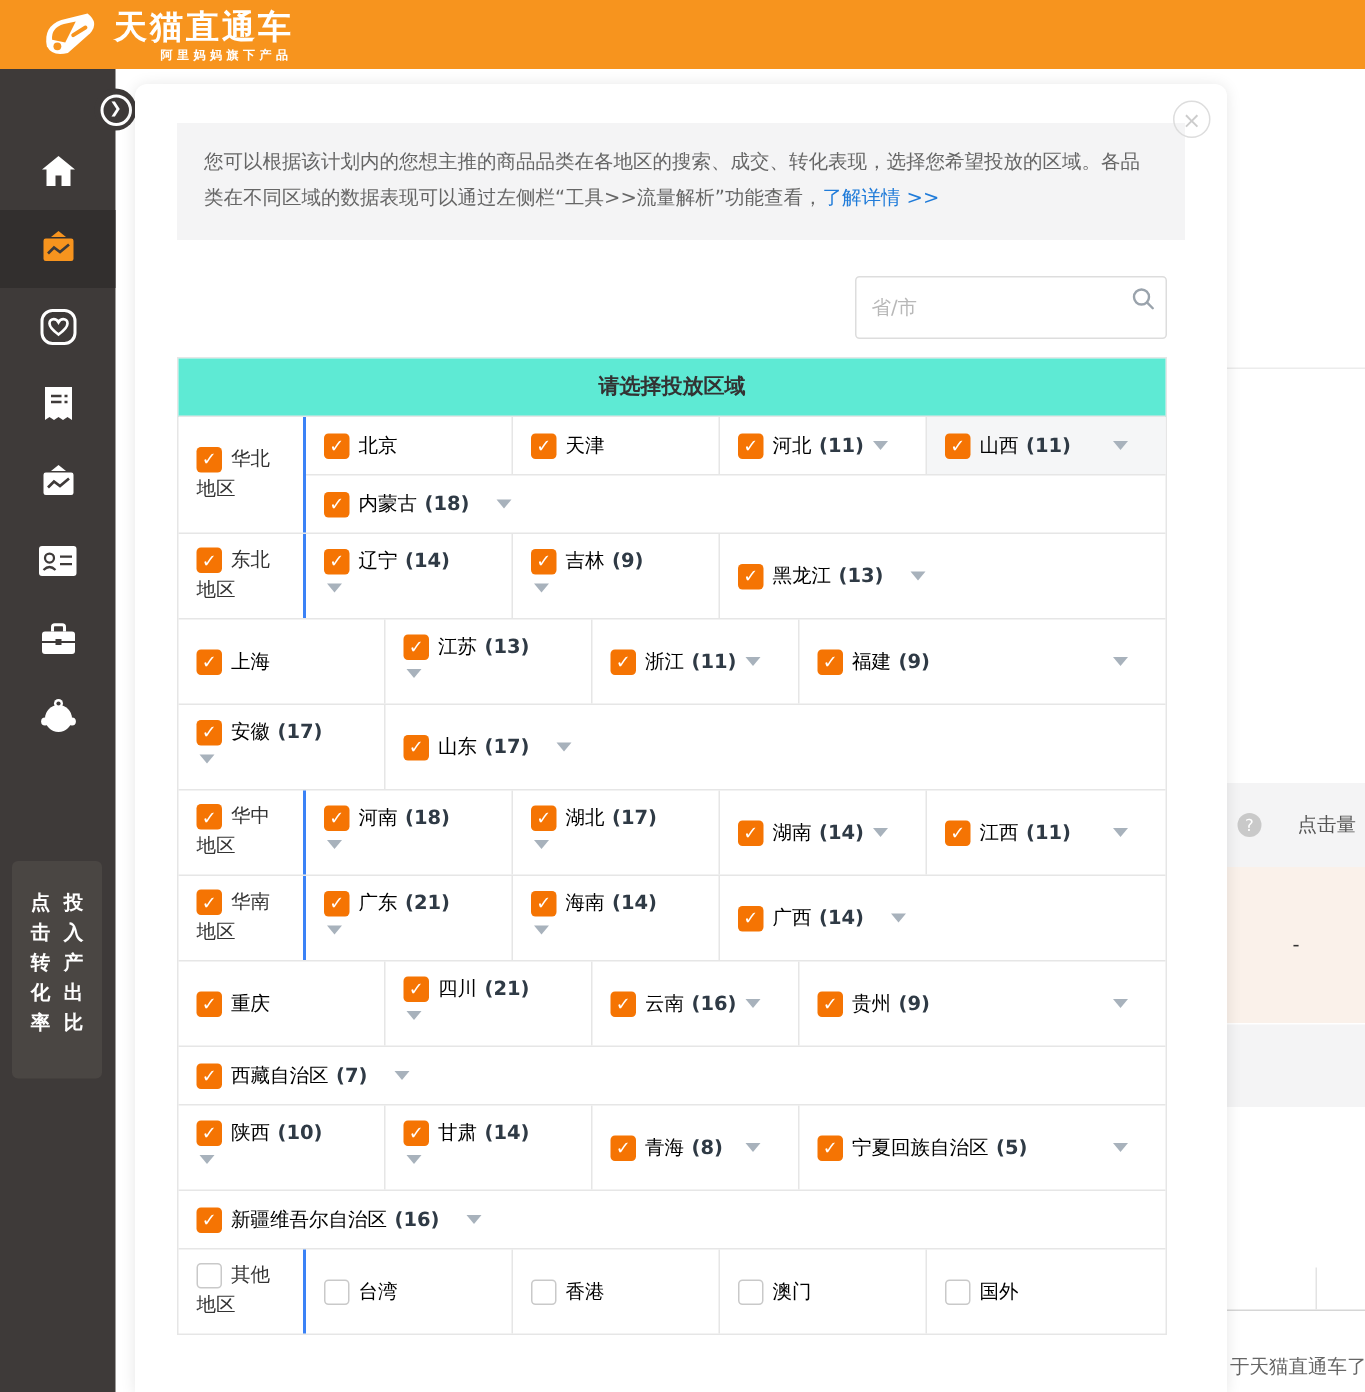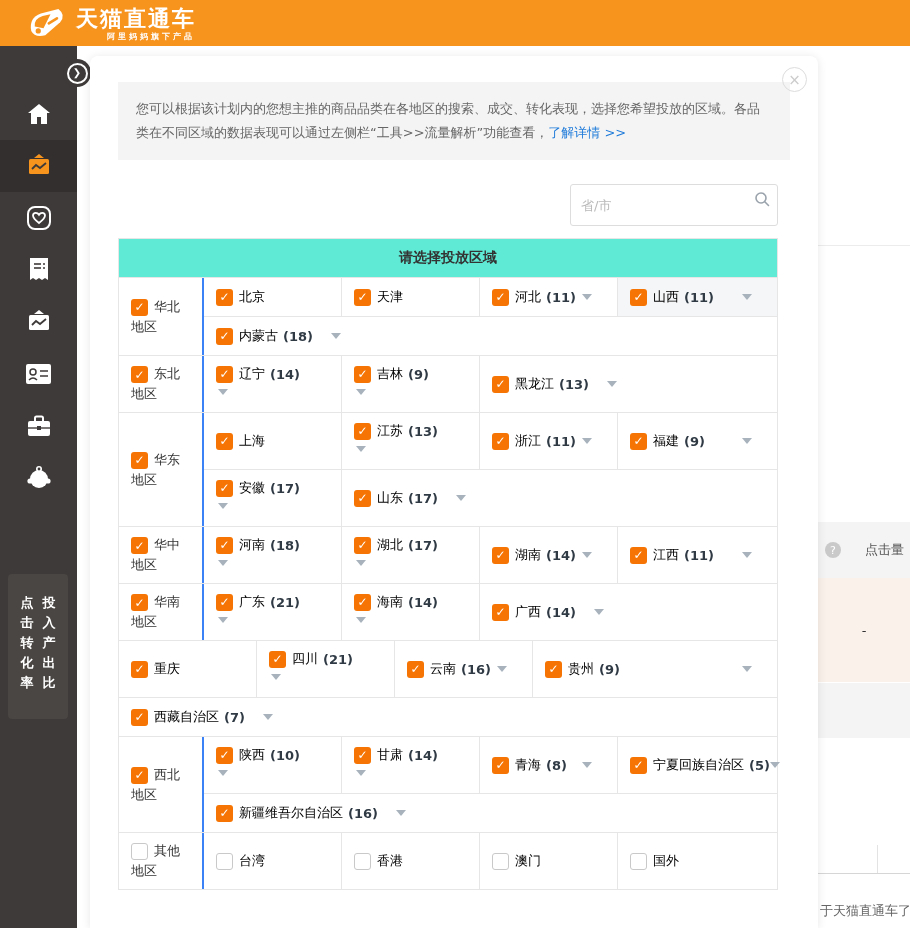--- a/index.html
+++ b/index.html
@@ -318,23 +318,20 @@
                     <span class="cb">✓</span>
                     <span class="nm">黑龙江</span>
                     <span class="ct">(13)</span>
                   </label>
                   <span class="arr"></span>
                 </div>
               </div>
             </div>
           </div>
           <div class="group">
-            <div class="r-cell">
-              <label class="r-lab"><span class="cb">✓</span><span class="r-txt">华东地区</span></label>
-            </div>
             <div class="lines">
               <div class="p-line tall">
                 <div class="p-cell">
                   <label class="p-lab">
                     <span class="cb">✓</span>
                     <span class="nm">上海</span>
                   </label>
                 </div>
                 <div class="p-cell below">
                   <label class="p-lab">
@@ -495,23 +492,20 @@
                     <span class="cb">✓</span>
                     <span class="nm">西藏自治区</span>
                     <span class="ct">(7)</span>
                   </label>
                   <span class="arr"></span>
                 </div>
               </div>
             </div>
           </div>
           <div class="group">
-            <div class="r-cell">
-              <label class="r-lab"><span class="cb">✓</span><span class="r-txt">西北地区</span></label>
-            </div>
             <div class="lines">
               <div class="p-line tall">
                 <div class="p-cell below">
                   <label class="p-lab">
                     <span class="cb">✓</span>
                     <span class="nm">陕西</span>
                     <span class="ct">(10)</span>
                   </label>
                   <span class="arr"></span>
                 </div>

